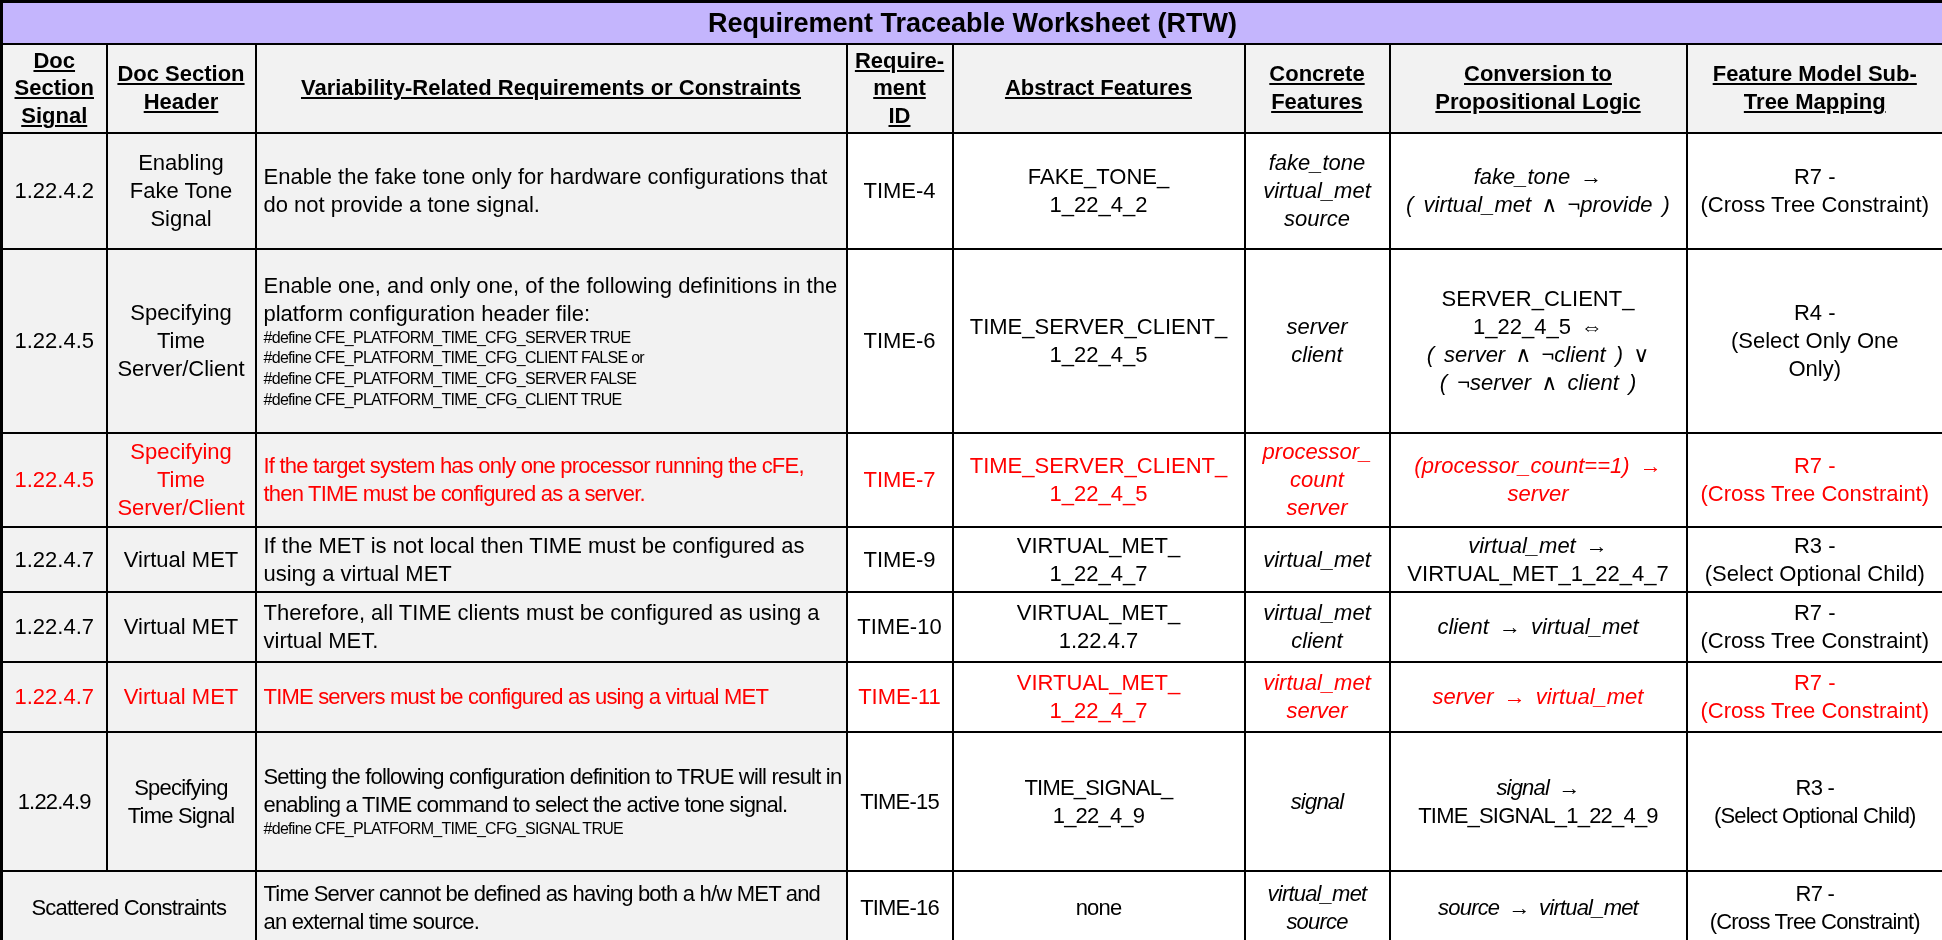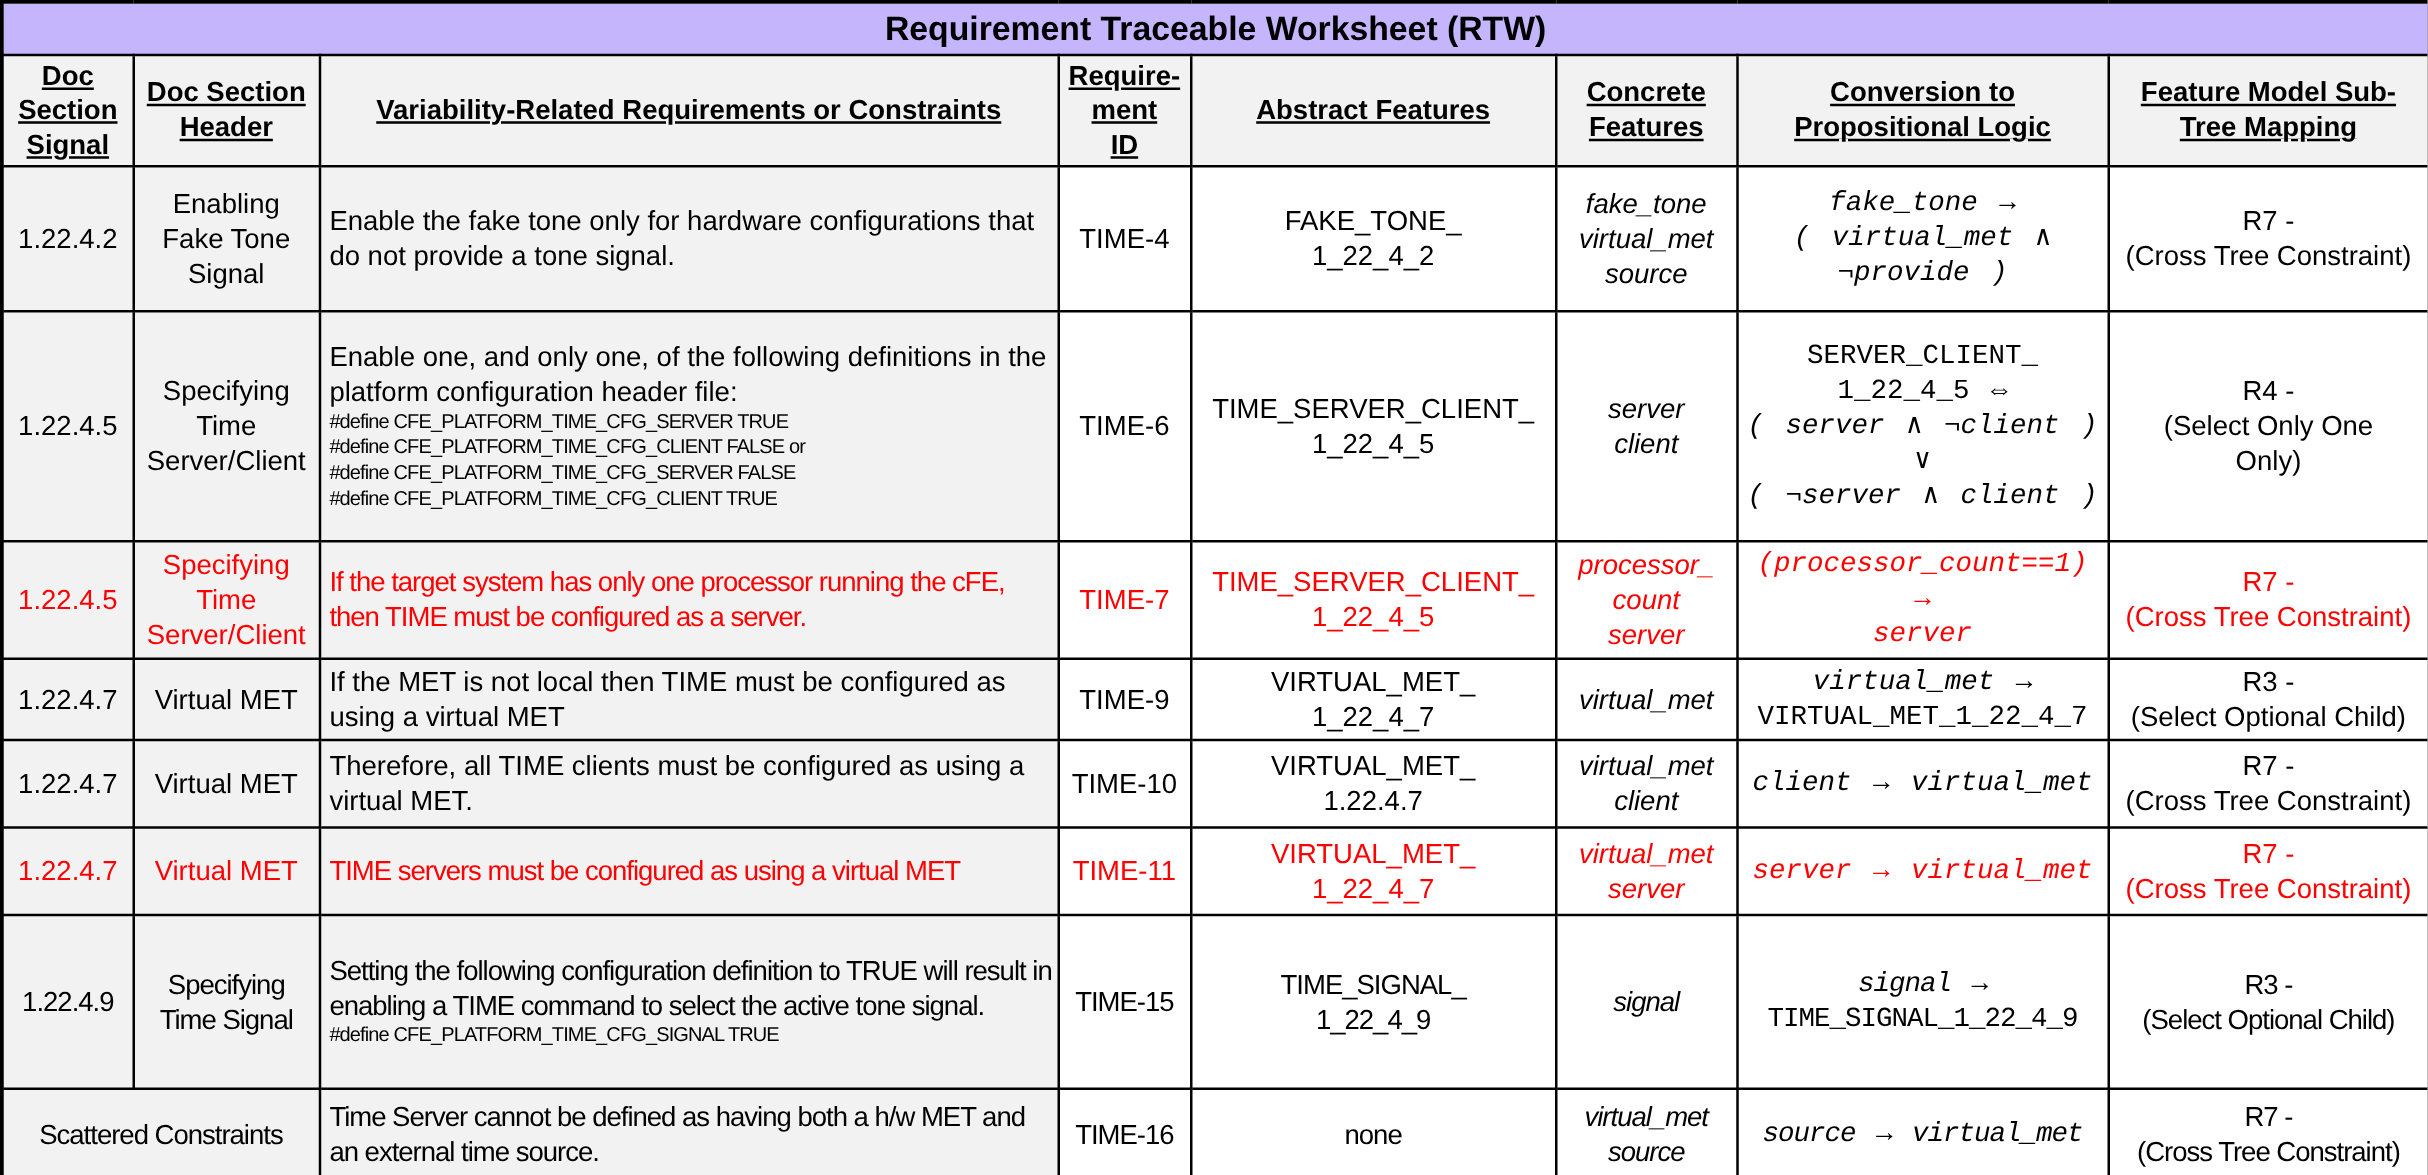--- a/index.html
+++ b/index.html
@@ -15,21 +15,21 @@
     line-height:1.27;
     padding:2px 4px;
     overflow:hidden;
     color:#000;
   }
   .title-cell { background:#c4b5fd; font-weight:bold; font-size:27px; height:42px;margin-top:32px; }
   thead th { background:#f2f2f2; font-weight:bold; }
   td.shade { background:#f2f2f2; }
   td.req { text-align:left; padding-left:7px; padding-right:4px; }
   .it { font-style:italic; }
-  td.conv { word-spacing:4px;font-family:Liberation Mono, monospace; }
+  td.conv { word-spacing:4px; }
   tr.red td { color:#ff0000; }
   .code { font-size:16px; letter-spacing:-0.7px; white-space:nowrap; line-height:1.3; }
   .narrow, tr.narrow td { letter-spacing:-0.8px; }
 </style>
 </head>
 <body>
 
 <div class="wrap">
   <table id="rtw">
       <colgroup>

